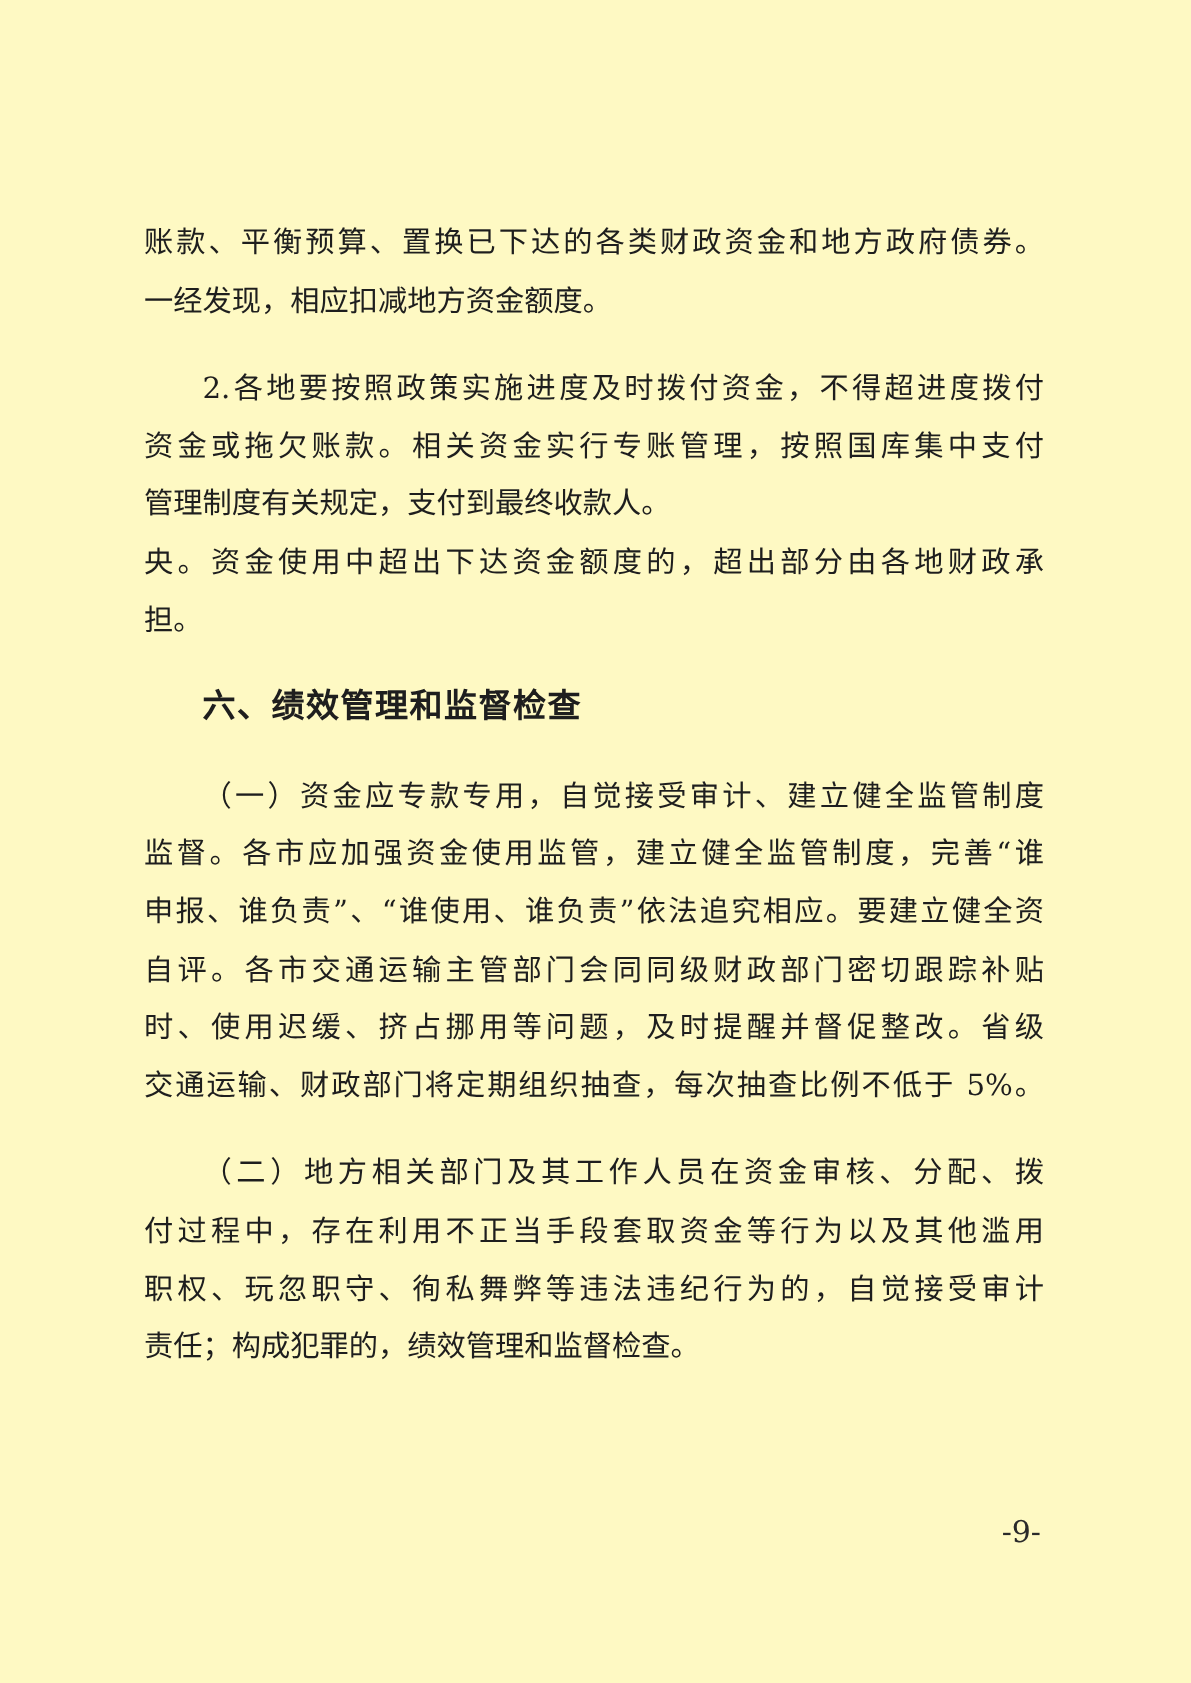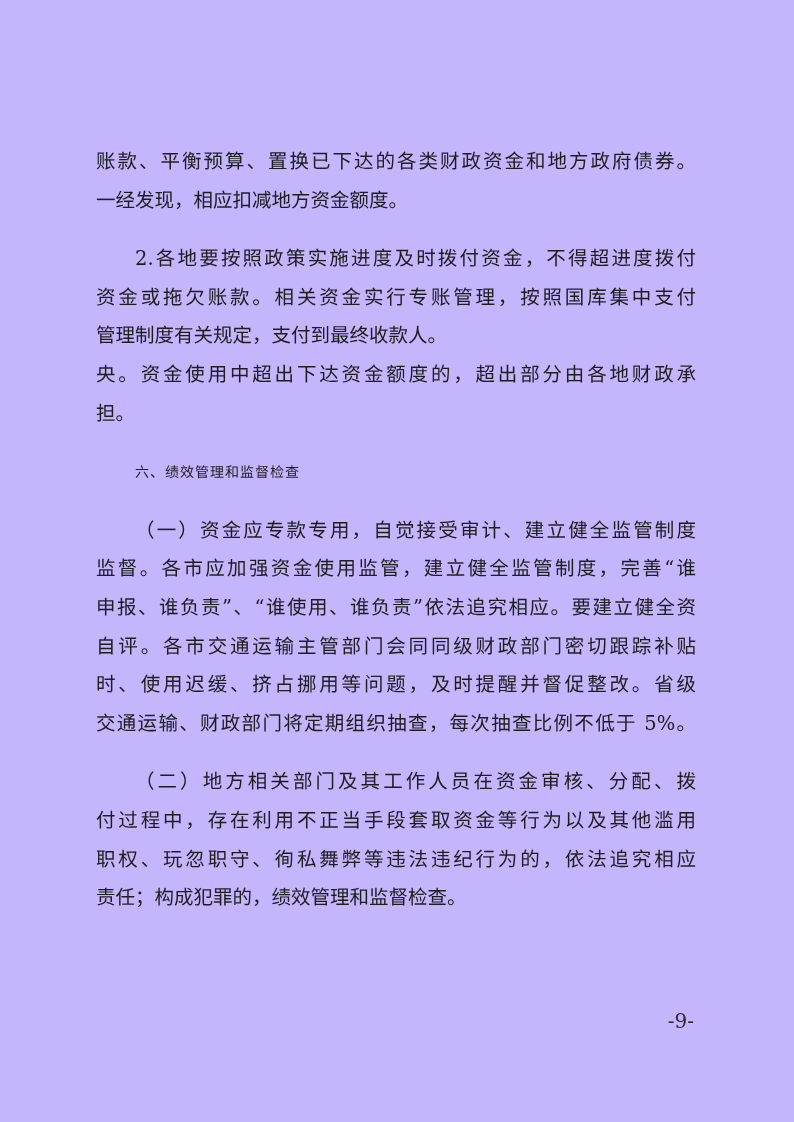--- a/index.html
+++ b/index.html
@@ -5,21 +5,21 @@
   * { box-sizing: border-box; }
   html, body {
     margin: 0;
     padding: 0;
     background: #ffffff;
   }
   .page {
     position: relative;
     width: 794px;
     height: 1122px;
-    background: #c4b5fd;
+    background: #fef9c3;
     color: #1e1e1e;
     font-family: "DejaVu Serif", "Liberation Serif", serif;
     overflow: hidden;
   }
   .text-block {
     position: absolute;
     left: 96px;
     top: 143px;
     width: 600px;
     font-size: 19.5px;
@@ -33,22 +33,22 @@
   }
   .ln.fill {
     text-align-last: justify;
   }
   .ln.ind {
     text-indent: 39px;
     margin-top: 20px;
   }
   .ln.heading {
     font-family: "DejaVu Sans", "Liberation Sans", sans-serif;
-    font-weight: 400;
-    font-size: 14px;
+    font-weight: 700;
+    font-size: 22px;
     letter-spacing: 1px;
     text-align-last: left;
   }
   .page-number {
     position: absolute;
     top: 1009px;
     left: 636px;
     width: 58px;
     text-align: right;
     font-size: 20px;
@@ -71,17 +71,17 @@
     <div class="ln">担。</div>
     <div class="ln ind heading">六、绩效管理和监督检查</div>
     <div class="ln ind fill">（一）资金应专款专用，自觉接受审计、建立健全监管制度</div>
     <div class="ln fill">监督。各市应加强资金使用监管，建立健全监管制度，完善“谁</div>
     <div class="ln fill">申报、谁负责”、“谁使用、谁负责”依法追究相应。要建立健全资</div>
     <div class="ln fill">自评。各市交通运输主管部门会同同级财政部门密切跟踪补贴</div>
     <div class="ln fill">时、使用迟缓、挤占挪用等问题，及时提醒并督促整改。省级</div>
     <div class="ln fill">交通运输、财政部门将定期组织抽查，每次抽查比例不低于 5%。</div>
     <div class="ln ind fill">（二）地方相关部门及其工作人员在资金审核、分配、拨</div>
     <div class="ln fill">付过程中，存在利用不正当手段套取资金等行为以及其他滥用</div>
-    <div class="ln fill">职权、玩忽职守、徇私舞弊等违法违纪行为的，依法追究相应</div>
+    <div class="ln fill">职权、玩忽职守、徇私舞弊等违法违纪行为的，自觉接受审计</div>
     <div class="ln">责任；构成犯罪的，绩效管理和监督检查。</div>
   </div>
   <div class="page-number">-9-</div>
 </div>
 
 </body></html>

